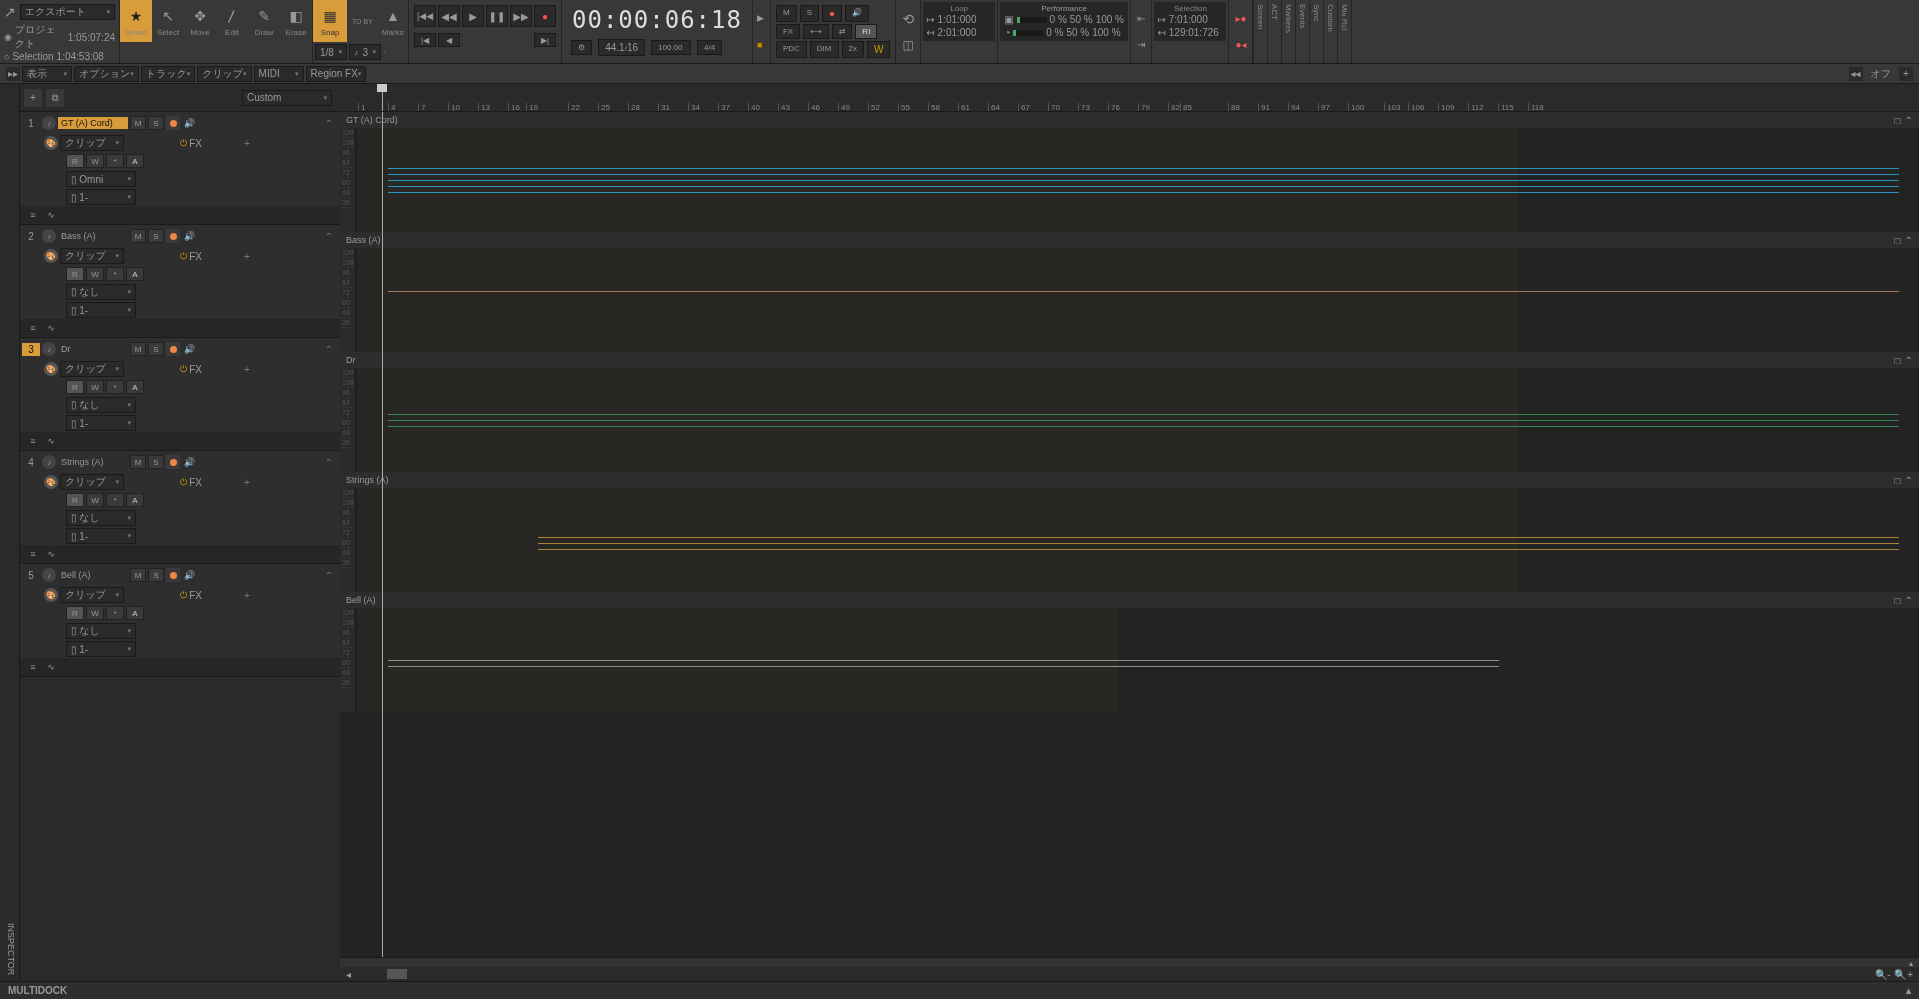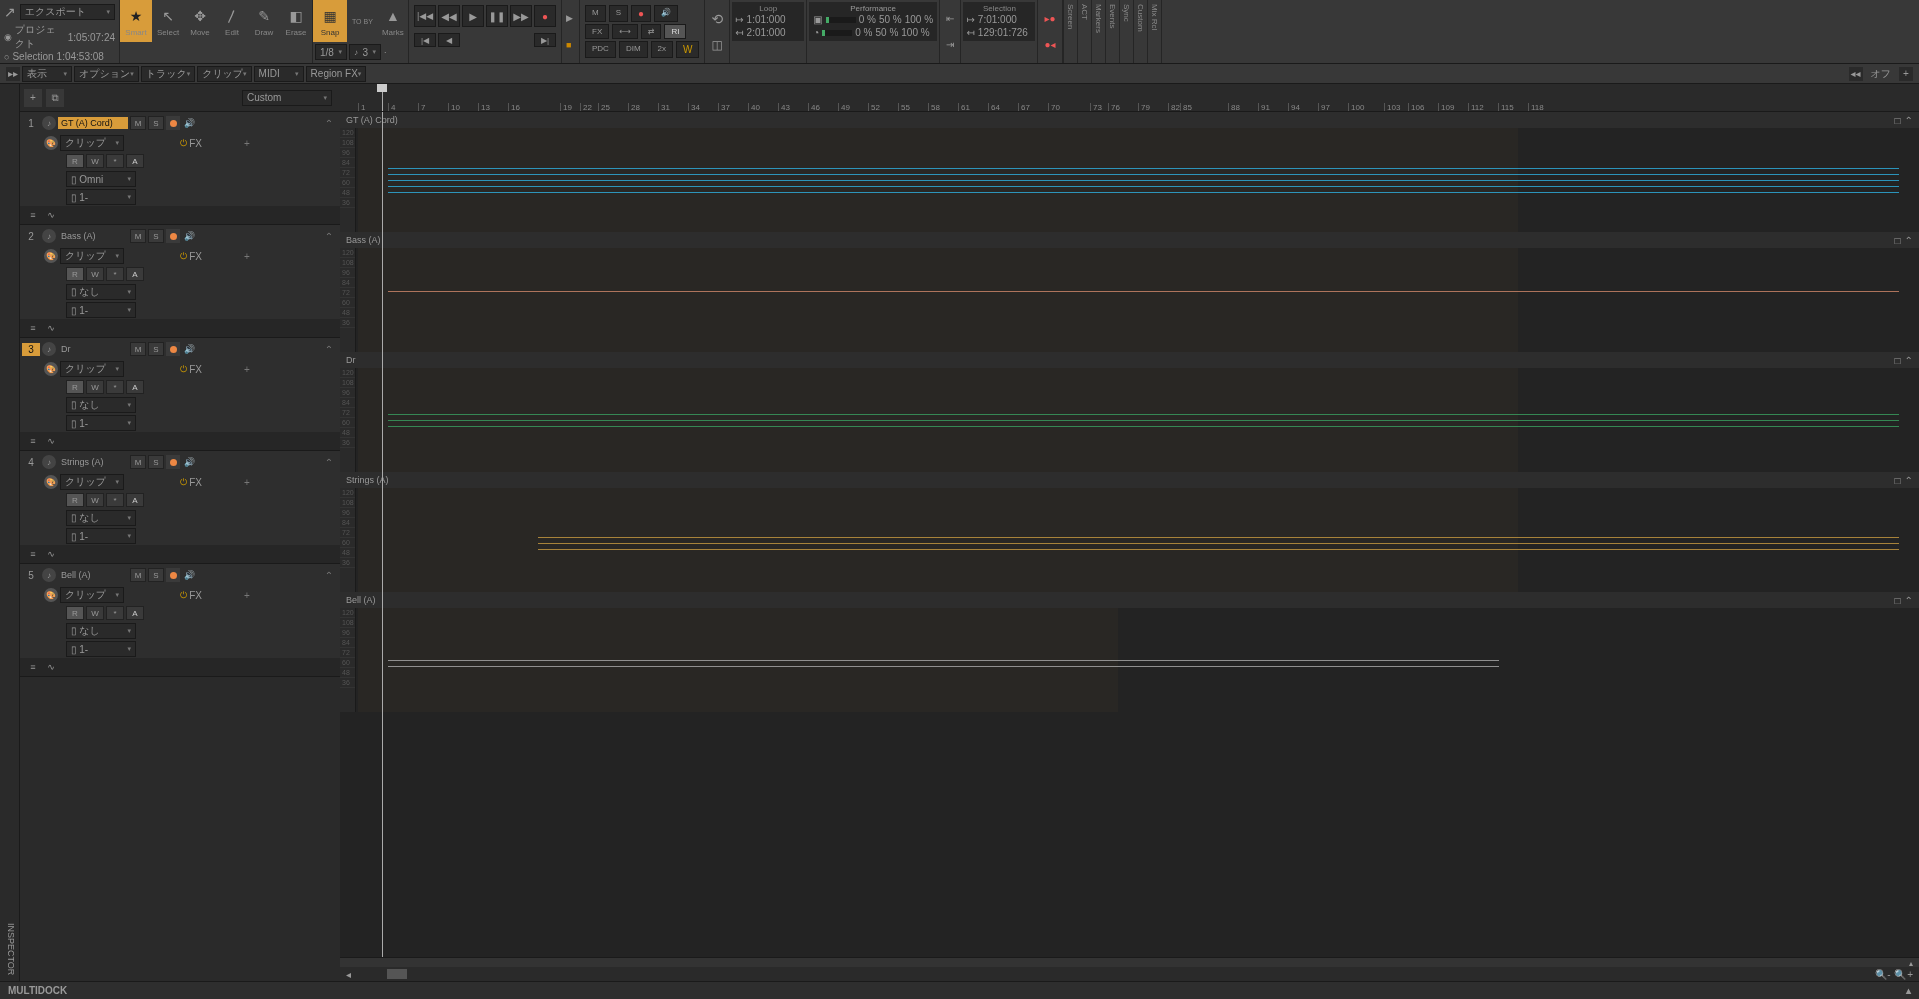--- a/index.html
+++ b/index.html
@@ -194,20 +194,29 @@
           </div>
       </div>
       <div style="display:flex;margin-top:4px">
         <div class="trans-btn" style="height:14px;font-size:8px">|◀</div>
         <div class="trans-btn" style="height:14px;font-size:8px">◀</div>
         <div style="flex:1"></div>
         <div class="trans-btn" style="height:14px;font-size:8px">▶|</div>
       </div>
     </div>
 
+    <div class="sect" style="padding:2px">
+      <div class="tcode">00:00:06:18</div>
+      <div style="display:flex;gap:4px;padding:0 6px;align-items:center">
+        <div class="smbtn">⚙</div>
+        <div class="smbtn"><span>44.1</span>/<span>16</span></div>
+        <div class="smbtn" style="min-width:40px">100.00</div>
+        <div class="smbtn">4/4</div>
+      </div>
+    </div>
 
     <div class="sect" style="padding:4px;width:18px;justify-content:space-around">
       <div style="font-size:9px">▶</div>
       <div style="color:#c80;font-size:9px">■</div>
     </div>
 
     <div class="sect" style="padding:4px">
       <div style="display:flex;gap:1px">
         <div class="smbtn">M</div>
         <div class="smbtn">S</div>
@@ -568,39 +577,39 @@
       <div class="ruler" id="ruler">
         <div class="playhead">
             <div class="ph-handle"></div>
           </div>
       <div class="rmark" style="left: 18px;">1</div>
           <div class="rmark" style="left: 48px;">4</div>
           <div class="rmark" style="left: 78px;">7</div>
           <div class="rmark" style="left: 108px;">10</div>
           <div class="rmark" style="left: 138px;">13</div>
           <div class="rmark" style="left: 168px;">16</div>
-          <div class="rmark" style="left: 186px; margin-left: 34px;">19</div>
-          <div class="rmark" style="left: 240px; margin-top: 44px;">22</div>
+          <div class="rmark" style="left: 186px;">19</div>
+          <div class="rmark" style="left: 228px; margin-top: 44px;">22</div>
           <div class="rmark" style="left: 258px;">25</div>
           <div class="rmark" style="left: 288px;">28</div>
           <div class="rmark" style="left: 318px;">31</div>
           <div class="rmark" style="left: 348px;">34</div>
           <div class="rmark" style="left: 378px;">37</div>
           <div class="rmark" style="left: 408px; margin-top: 17px;">40</div>
           <div class="rmark" style="left: 438px;">43</div>
           <div class="rmark" style="left: 468px;">46</div>
           <div class="rmark" style="left: 498px;">49</div>
           <div class="rmark" style="left: 528px;">52</div>
           <div class="rmark" style="left: 558px;">55</div>
           <div class="rmark" style="left: 588px;">58</div>
           <div class="rmark" style="left: 618px;">61</div>
           <div class="rmark" style="left: 648px; text-align: center;">64</div>
           <div class="rmark" style="left: 678px;">67</div>
           <div class="rmark" style="left: 708px;">70</div>
-          <div class="rmark" style="left: 738px; margin-left: 12px;">73</div>
+          <div class="rmark" style="left: 738px;">73</div>
           <div class="rmark" style="left: 768px;">76</div>
           <div class="rmark" style="left: 798px;">79</div>
           <div class="rmark" style="left: 828px;">82</div>
           <div class="rmark" style="left: 840px; text-decoration: underline;">85</div>
           <div class="rmark" style="left: 888px;">88</div>
           <div class="rmark" style="left: 918px;">91</div>
           <div class="rmark" style="left: 948px;">94</div>
           <div class="rmark" style="left: 978px;">97</div>
           <div class="rmark" style="left: 1008px;">100</div>
           <div class="rmark" style="left: 1044px; text-align: right;">103</div>

